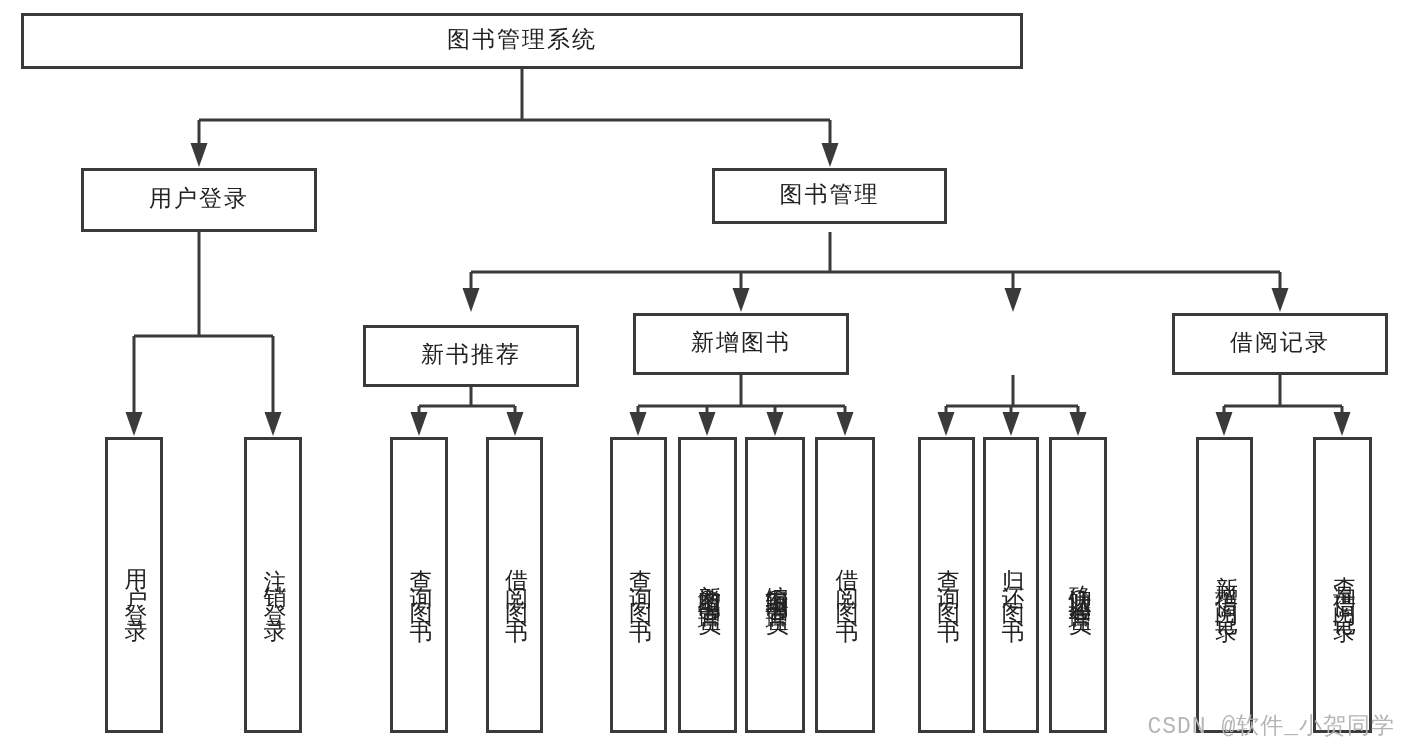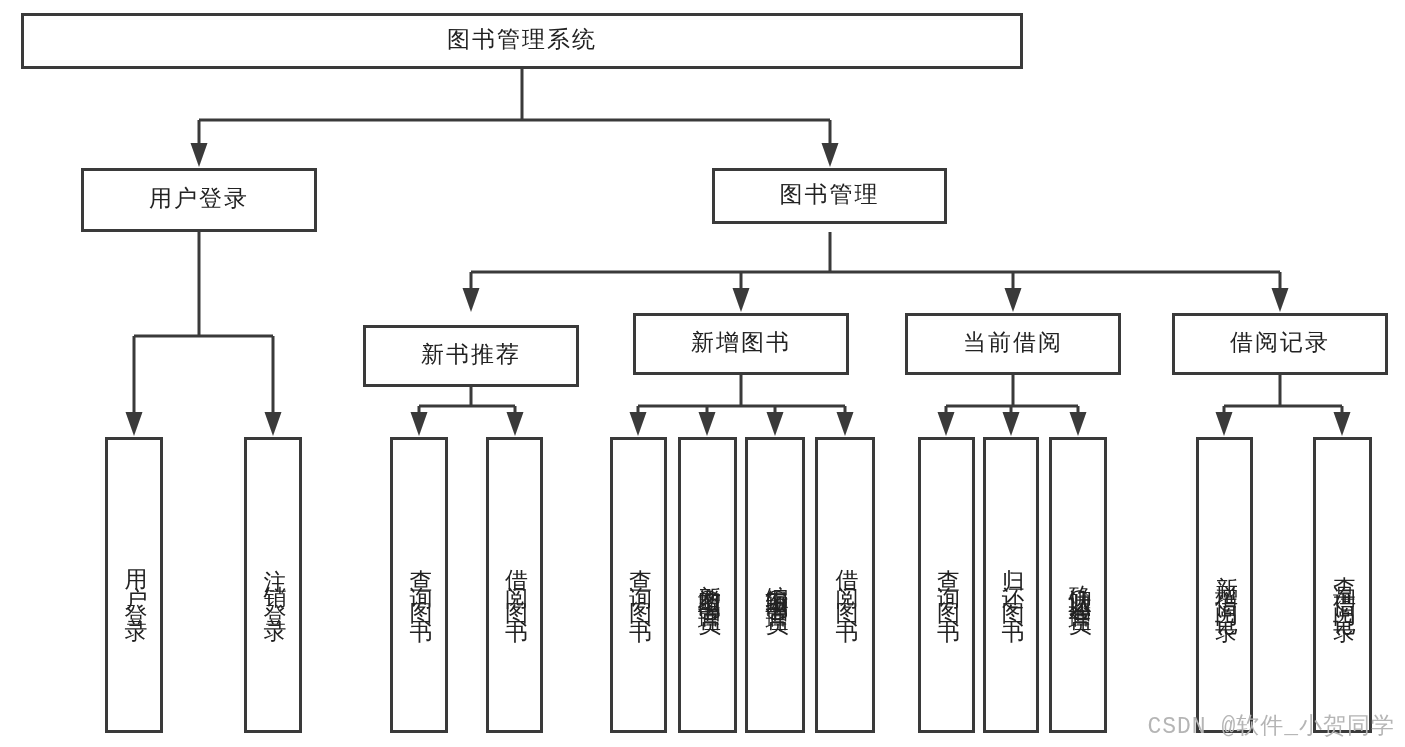--- a/index.html
+++ b/index.html
@@ -80,23 +80,20 @@
   <div class="node h" style="left:712px;top:168px;width:235px;height:56px">
     <span>图书管理</span>
   </div>
 
   <div class="node h" style="left:363px;top:325px;width:216px;height:62px">
     <span>新书推荐</span>
   </div>
   <div class="node h" style="left:633px;top:313px;width:216px;height:62px">
     <span>新增图书</span>
   </div>
-  <div class="node h" style="left:905px;top:313px;width:216px;height:62px">
-    <span>当前借阅</span>
-  </div>
   <div class="node h" style="left:1172px;top:313px;width:216px;height:62px">
     <span>借阅记录</span>
   </div>
 
   <div class="node leaf ls-wide" style="left:105px;top:437px;width:58px;height:296px">
     <span>用户登录</span>
   </div>
   <div class="node leaf ls-wide" style="left:244px;top:437px;width:58px;height:296px">
     <span>注销登录</span>
   </div>

